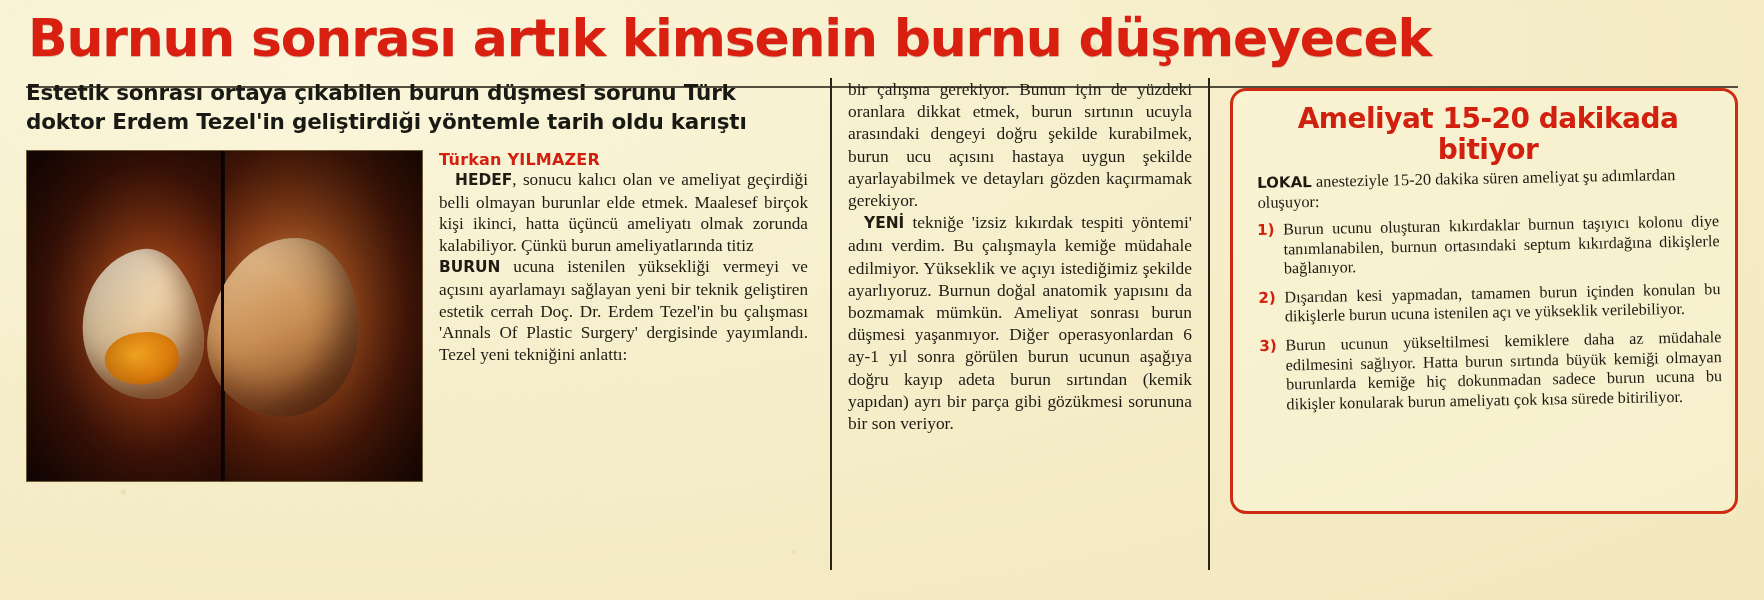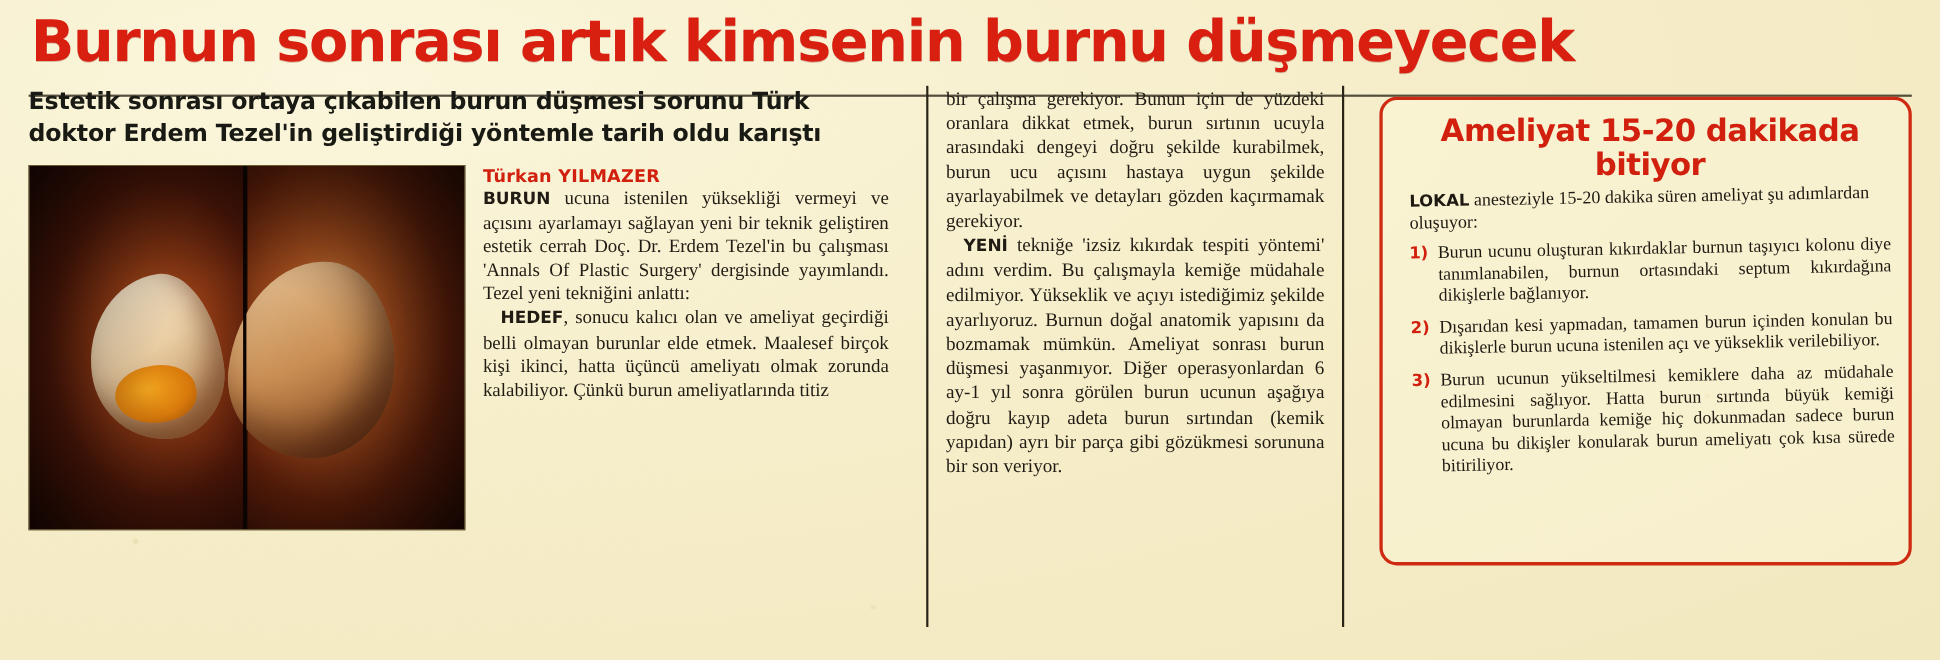--- a/index.html
+++ b/index.html
@@ -53,21 +53,21 @@
     left: 26px;
     right: 26px;
     top: 86px;
     height: 2px;
     background: #2a2418;
     opacity: .8;
   }
   .body-wrap {
     position: relative;
     display: flex;
-    gap: 16px;
+    gap: 4px;
     margin-top: 12px;
     height: 492px;
   }
   
   .col-left {
     width: 800px;
     position: relative;
     padding-right: 18px;
     box-sizing: border-box;
   }
@@ -278,22 +278,22 @@
           <div class="half-r"></div>
           <div class="nose-l"></div>
           <div class="nose-r"></div>
           <div class="divider"></div>
           <div class="shadowcast"></div>
         </div>
 
         <div class="textcol">
           <div class="byline-name">Türkan YILMAZER</div>
 
+          <p class="body"><b>HEDEF</b><span>, sonucu kalıcı olan ve ameliyat geçirdiği belli olmayan burunlar elde etmek. Maalesef birçok kişi ikinci, hatta üçüncü ameliyatı olmak zorunda kalabiliyor. Çünkü burun ameliyatlarında titiz</span></p>
           <p class="body first"><b>BURUN</b><span> ucuna istenilen yüksekliği vermeyi ve açısını ayarlamayı sağlayan yeni bir teknik geliştiren estetik cerrah Doç. Dr. Erdem Tezel'in bu çalışması 'Annals Of Plastic Surgery' dergisinde yayımlandı. Tezel yeni tekniğini anlattı:</span></p>
-          <p class="body"><b>HEDEF</b><span>, sonucu kalıcı olan ve ameliyat geçirdiği belli olmayan burunlar elde etmek. Maalesef birçok kişi ikinci, hatta üçüncü ameliyatı olmak zorunda kalabiliyor. Çünkü burun ameliyatlarında titiz</span></p>
         </div>
       </div>
     </div>
 
     <div class="col-mid">
       <p class="body first">bir çalışma gerekiyor. Bunun için de yüzdeki oranlara dikkat etmek, burun sırtının ucuyla arasındaki dengeyi doğru şekilde kurabilmek, burun ucu açısını hastaya uygun şekilde ayarlayabilmek ve detayları gözden kaçırmamak gerekiyor.</p>
       <p class="body"><b>YENİ</b><span> tekniğe 'izsiz kıkırdak tespiti yöntemi' adını verdim. Bu çalışmayla kemiğe müdahale edilmiyor. Yükseklik ve açıyı istediğimiz şekilde ayarlıyoruz. Burnun doğal anatomik yapısını da bozmamak mümkün. Ameliyat sonrası burun düşmesi yaşanmıyor. Diğer operasyonlardan 6 ay-1 yıl sonra görülen burun ucunun aşağıya doğru kayıp adeta burun sırtından (kemik yapıdan) ayrı bir parça gibi gözükmesi sorununa bir son veriyor.</span></p>
     </div>
 
     <div class="col-right">

